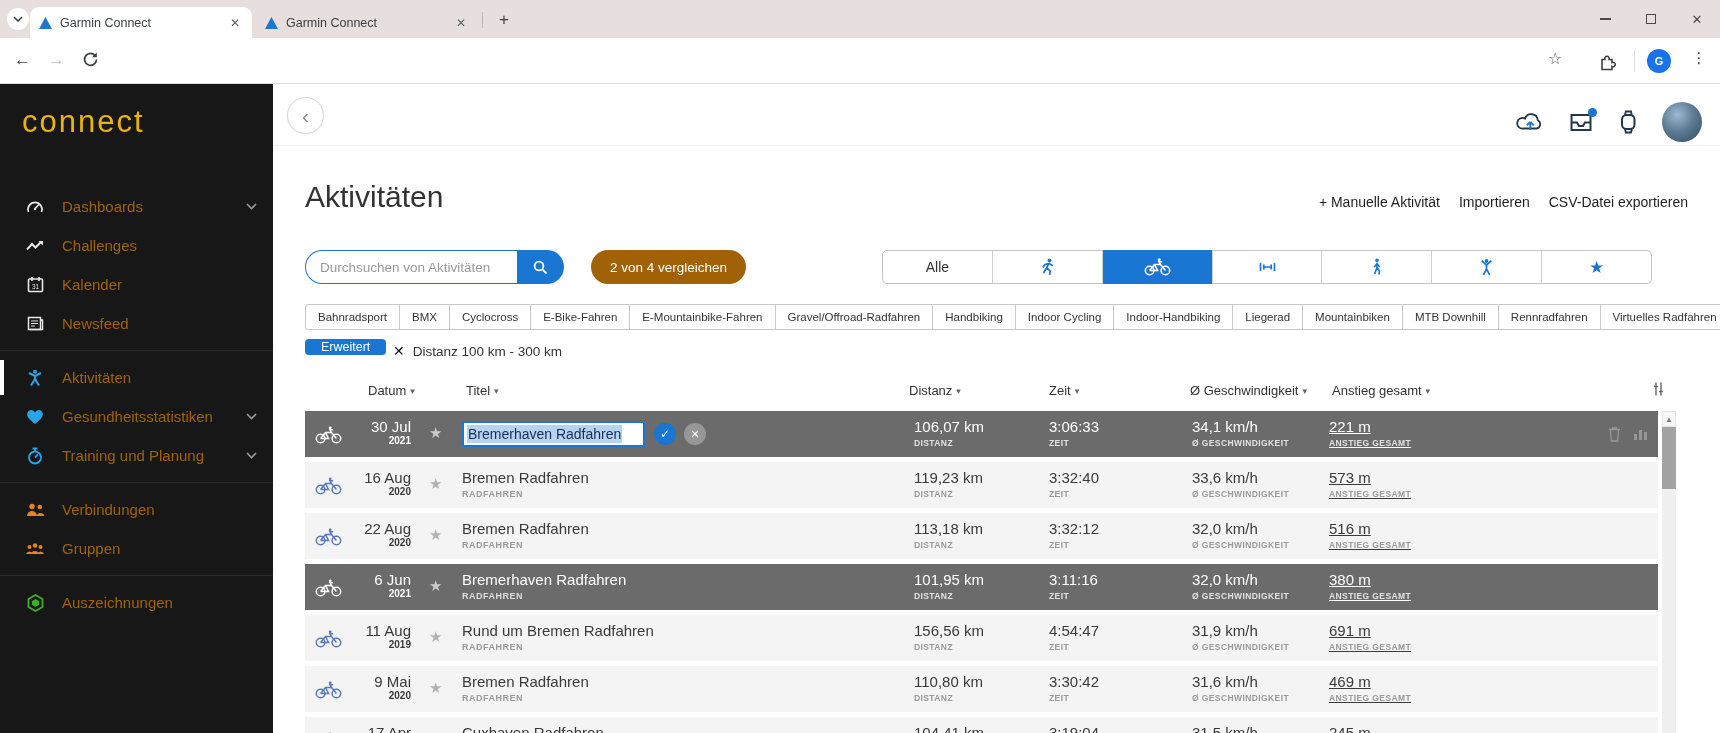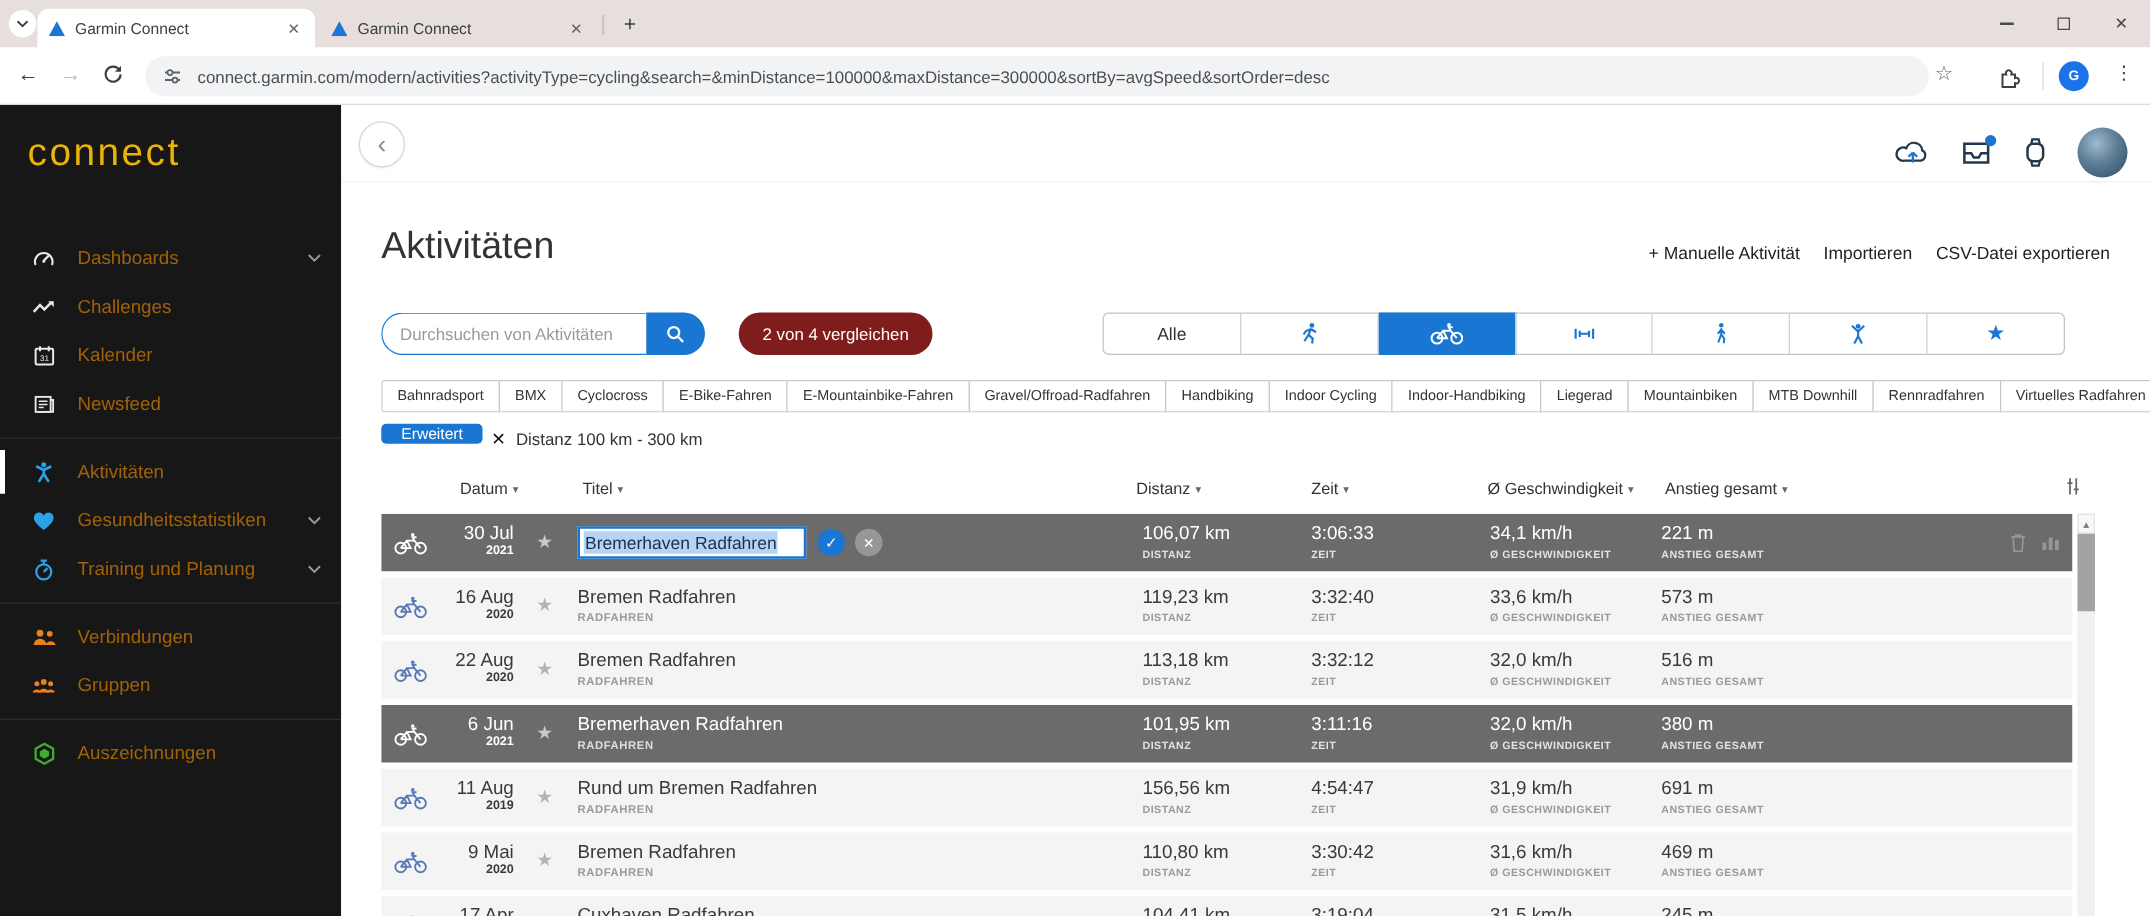--- a/index.html
+++ b/index.html
@@ -59,21 +59,21 @@
 
   .page-title { position:absolute; left:32px; top:96px; font-size:30px; color:#333; font-weight:400; }
   .top-links { position:absolute; right:32px; top:110px; display:flex; gap:19px; font-size:14px; color:#1f1f1f;text-align:right; }
   .top-links span { cursor:pointer; }
 
   
   .search-wrap { position:absolute; left:32px; top:166px; height:34px; display:flex; }
   .search-input { width:212px; height:34px; border:1px solid #1976d2; border-right:none; border-radius:17px 0 0 17px; padding:0 14px; font-size:13.5px; color:#333; outline:none; font-family:inherit; }
   .search-input::placeholder { color:#9a9a9a; }
   .search-btn { width:47px; height:34px; background:#1976d2; border:none; border-radius:0 17px 17px 0; display:flex; align-items:center; justify-content:center; }
-  .compare-btn { position:absolute; left:318px; top:166px; height:34px; padding:0 19px; background:#7f1d1d; color:#fff; border:none; border-radius:17px; font-size:13.5px; font-family:inherit; }
+  .compare-btn { position:absolute; left:318px; top:166px; height:34px; padding:0 19px; background:#a16207; color:#fff; border:none; border-radius:17px; font-size:13.5px; font-family:inherit; }
 
   .typetabs { position:absolute; left:609px; top:166px; width:770px; height:34px; display:flex; border:1px solid #c3c3c3; border-radius:5px; background:#fff; }
   .ttab { flex:1; display:flex; align-items:center; justify-content:center; border-right:1px solid #d0d0d0; color:#1976d2; font-size:14px; }
   .ttab:last-child { border-right:none; }
   .ttab.active { background:#1976d2; color:#fff; margin:-1px 0; border-radius:0; }
   .ttab .alle { color:#333; }
   .ttab .star-g { font-size:17px; }
 
   
   .chips { position:absolute; left:32px; top:220px; display:flex; width:1415px; overflow:hidden; }
@@ -103,21 +103,21 @@
   .r-star { position:absolute; left:124px; top:13px; font-size:15px; color:#b3b3b3; }
   .row.selected .r-star { color:#c9c9c9; }
   .r-title { position:absolute; left:157px; top:7px; }
   .r-name { font-size:15px; line-height:18px; white-space:nowrap; }
   .r-sub { font-size:9px; font-weight:bold; letter-spacing:.5px; color:#9a9a9a; margin-top:2px; }
   .row.selected .r-sub { color:#dedede; }
   .m { position:absolute; top:7px; }
   .m-v { font-size:15px; line-height:18px; }
   .m-l { font-size:8.5px; font-weight:bold; letter-spacing:.4px; color:#9a9a9a; margin-top:2px; white-space:nowrap; }
   .row.selected .m-l { color:#e2e2e2; }
-  .m-dist { left:609px; } .m-time { left:744px; } .m-speed { left:887px; } .m-asc { left:1024px; }
+  .m-dist { left:609px; } .m-time { left:744px; } .m-speed { left:887px; } .m-asc { left:1024px;text-decoration:underline; }
 
   
   .edit-box { position:absolute; left:157px; top:10px; width:183px; height:26px; background:#fff; border:2px solid #1976d2; display:flex; align-items:center; padding-left:3px; overflow:hidden; }
   .edit-box span { background:#b5d3f2; color:#17304f; font-size:14px; padding:1px 1px; white-space:nowrap; }
   .edit-ok { position:absolute; left:349px; top:12px; width:22px; height:22px; border-radius:50%; background:#1976d2; color:#fff; font-size:12px; display:flex; align-items:center; justify-content:center; }
   .edit-cancel { position:absolute; left:379px; top:12px; width:22px; height:22px; border-radius:50%; background:#979797; color:#fff; font-size:11px; display:flex; align-items:center; justify-content:center; }
   .row-hover-ics { position:absolute; right:10px; top:15px; display:flex; gap:12px; color:rgba(255,255,255,.3); }
 
   
   .vscroll { position:absolute; left:1389px; top:327px; width:14px; height:322px; background:#f0f0f0; }
@@ -162,28 +162,20 @@
 
 <div class="toolbar">
   <span class="nav-ic" style="left:14px;">←</span>
   <span class="nav-ic" style="left:48px;color:#bcc0c4;">→</span>
   <span class="nav-ic" style="left:82px;top:13px;">
     <svg width="17" height="17" viewBox="0 0 17 17">
         <path d="M13.5 5 A6 6 0 1 0 14.5 8.5" fill="none" stroke="#3c4043" stroke-width="1.7"></path>
         <polygon points="14.8,1.5 14.8,6.3 10,6.3" fill="#3c4043"></polygon>
       </svg>
   </span>
-  <div class="omnibox">
-    <svg width="16" height="16" viewBox="0 0 16 16">
-        <path d="M2 5 H14 M2 11 H14" stroke="#5f6368" stroke-width="1.5"></path>
-        <circle cx="6" cy="5" r="2" fill="#f1f3f4" stroke="#5f6368" stroke-width="1.4"></circle>
-        <circle cx="10" cy="11" r="2" fill="#f1f3f4" stroke="#5f6368" stroke-width="1.4"></circle>
-      </svg>
-    <div class="omni-url">connect.garmin.com/modern/activities?activityType=cycling&amp;search=&amp;minDistance=100000&amp;maxDistance=300000&amp;sortBy=avgSpeed&amp;sortOrder=desc</div>
-  </div>
   <span class="omni-star">☆</span>
   <span style="position:absolute;left:1598px;top:13px;">
     <svg width="20" height="20" viewBox="0 0 20 20">
         <path d="M4 8.5 h2.9 a2.3 2.3 0 1 1 4.2 0 H14 v2.9 a2.3 2.3 0 1 1 0 4.2 V18.5 H4 Z" fill="none" stroke="#3c4043" stroke-width="1.6"></path>
       </svg>
   </span>
   <div class="ext-divider"></div>
   <div class="chrome-avatar">G</div>
   <span class="kebab">⋮</span>
 </div>

